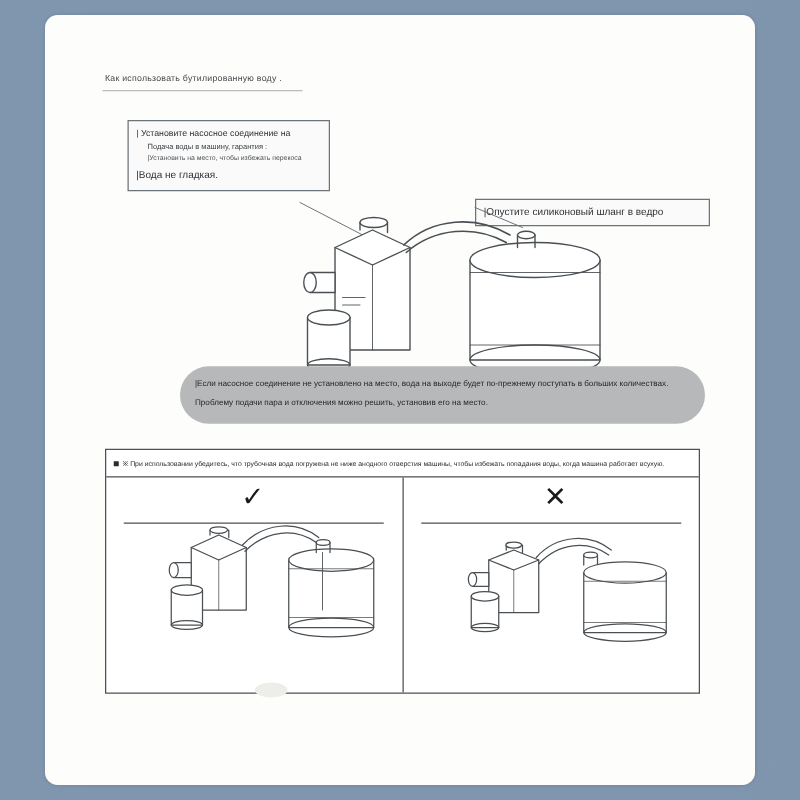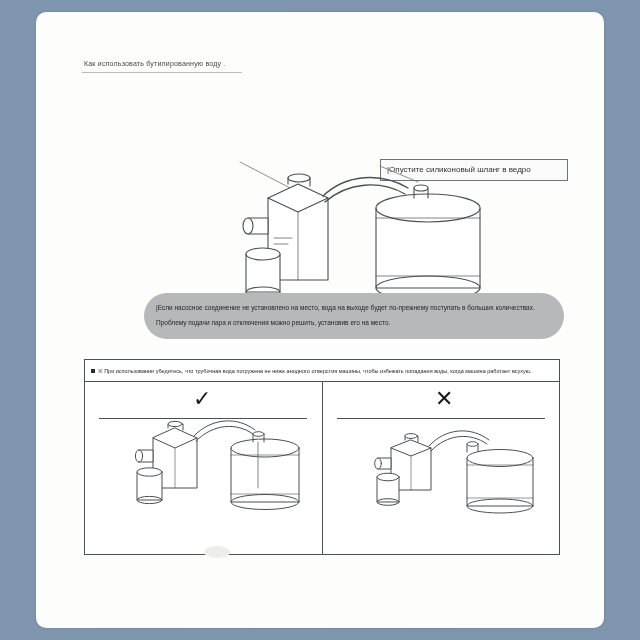--- a/index.html
+++ b/index.html
@@ -186,20 +186,26 @@
 
 <div id="page">
   <div class="frame-bg"></div>
 
   <div class="sheet">
     <div class="inner">
 
       <div class="heading">Как использовать бутилированную воду .</div>
       <div class="heading-underline"></div>
 
+      <div class="callout left">
+        <div class="l1">| Установите насосное соединение на</div>
+        <div class="l2">Подача воды в машину, гарантия :</div>
+        <div class="l3">|Установить на место, чтобы избежать перекоса</div>
+        <div class="l5">|Вода не гладкая.</div>
+      </div>
 
       <div class="callout right">|Опустите силиконовый шланг в ведро</div>
 
       <svg class="illus" viewBox="0 0 568 616">
         <g fill="none" stroke="#4a4f53" stroke-width="1.1" stroke-linejoin="round" stroke-linecap="round">
 
           <path d="M204,150 L258,178" stroke="#6d7479" stroke-width="0.8"></path>
 
           <path d="M344,154 L382,170" stroke="#6d7479" stroke-width="0.8"></path>
 

